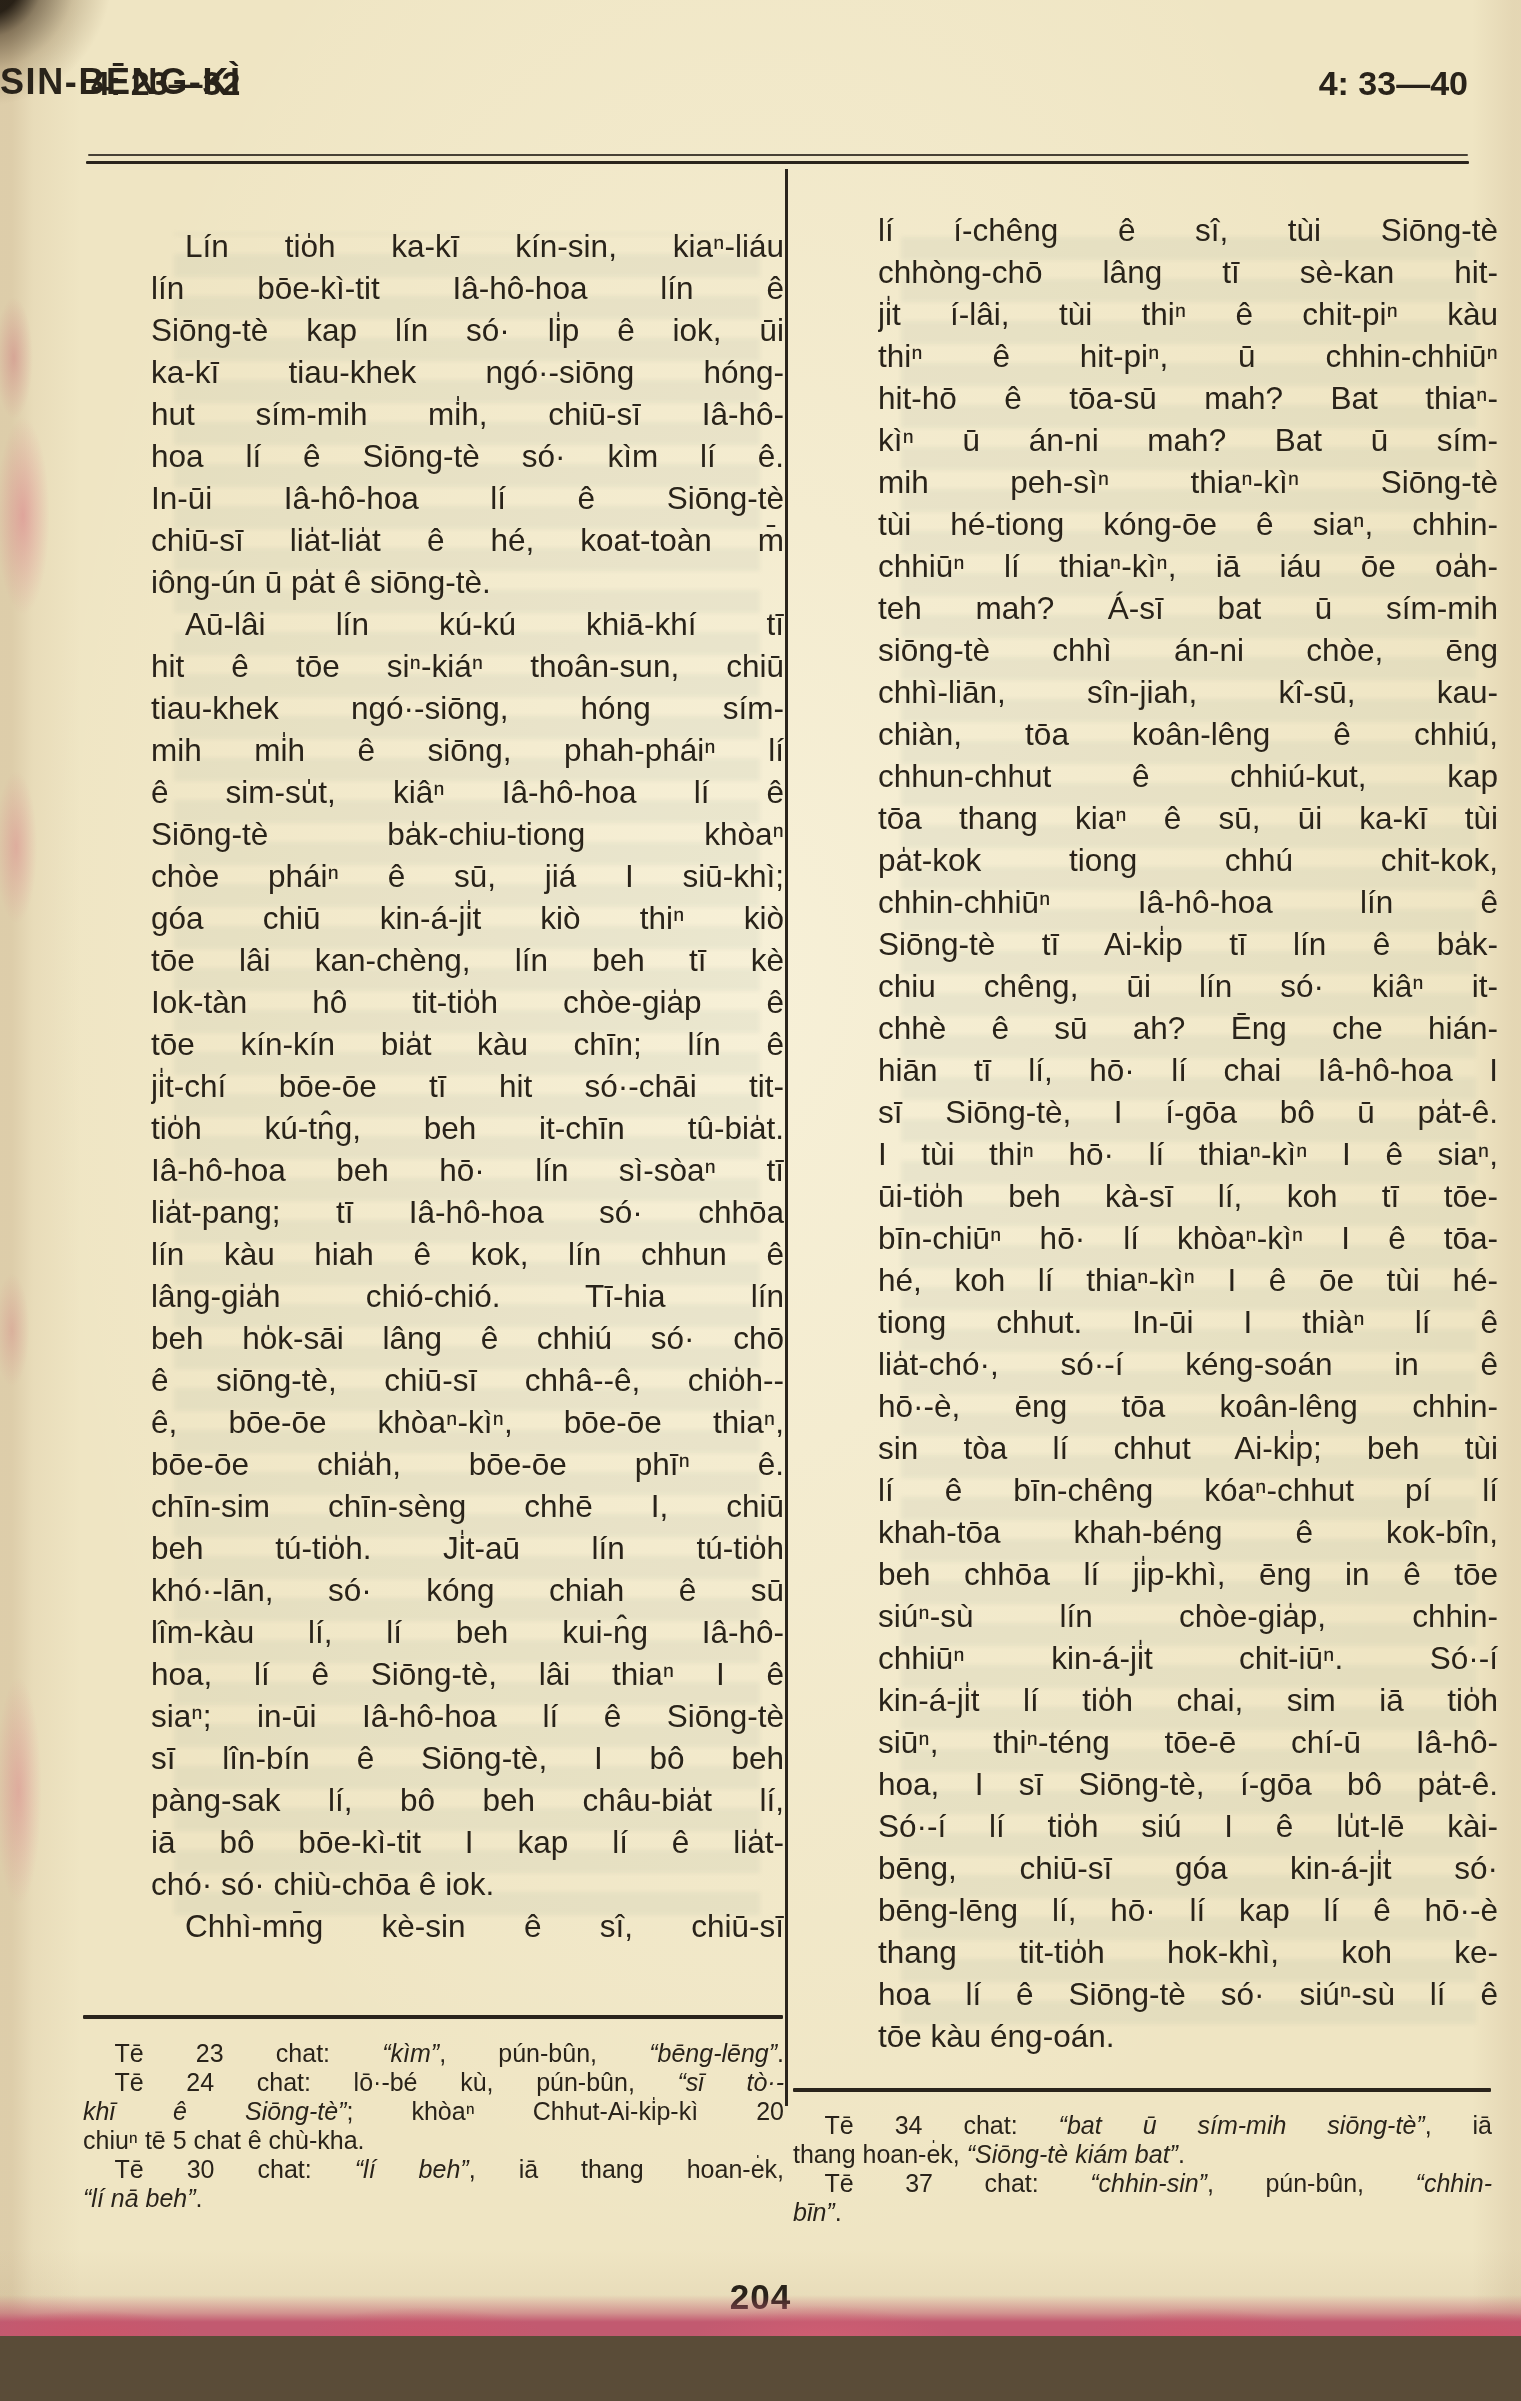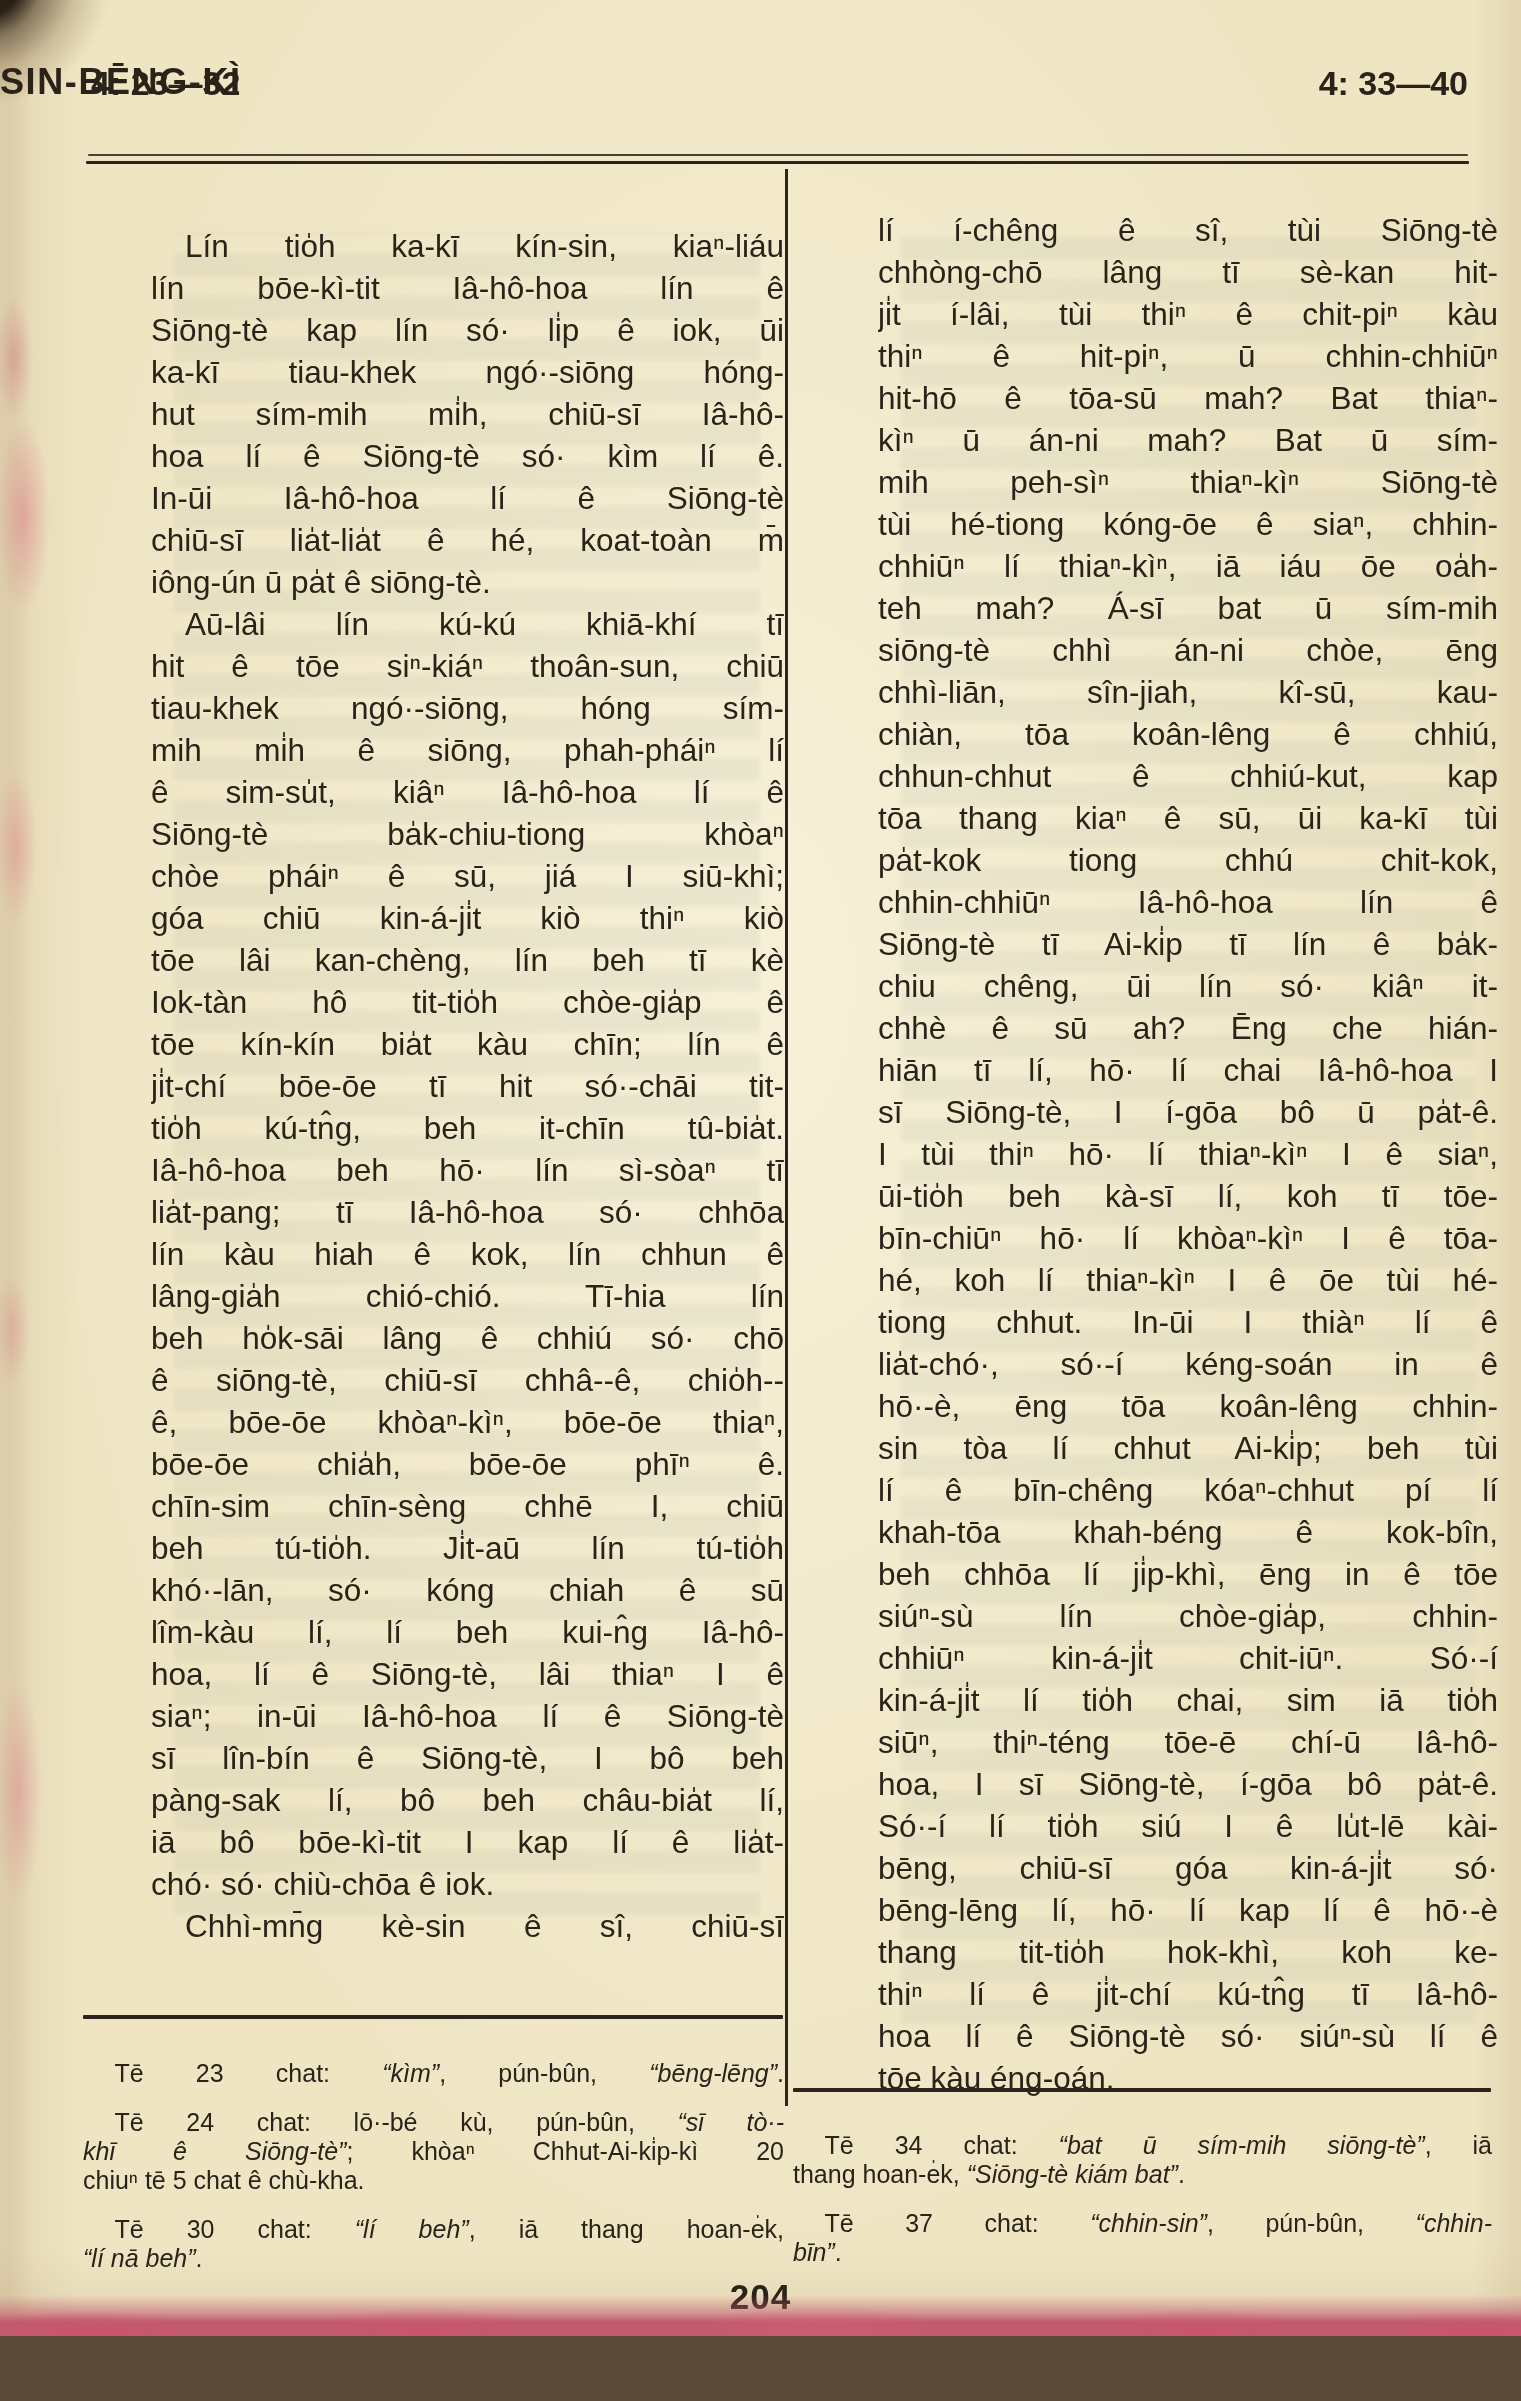--- a/index.html
+++ b/index.html
@@ -35,21 +35,21 @@
   .tline { position:relative; height:42px; line-height:42px; font-size:31.5px;
            text-align:justify; text-align-last:justify; overflow:hidden; }
   .tline.last { text-align-last:left; }
   .tline.ind  { padding-left:34px; }
   .fnotes { position:absolute; }
   #fn-left  { left:83px;  top:2039px; width:701px; }
   #fn-right { left:793px; top:2111px; width:699px; }
   .fnote-line { position:relative; height:29px; line-height:29px; font-size:25px;
                 text-align:justify; text-align-last:justify; overflow:hidden; }
   .fnote-line.last { text-align-last:left; }
-  .fnote-line.ind  { padding-left:31.5px;margin-top:20px; }
+  .fnote-line.ind  { padding-left:31.5px; }
   .fnote-line i { font-style:italic; }
   #fn-rule-left  { left:83px;  top:2015px; width:700px; height:3.8px; }
   #fn-rule-right { left:793px; top:2088px; width:698px; height:3.8px; }
   #page-number { position:absolute; top:2277px; left:0; width:1521px; text-align:center;
                  font-size:35px; font-weight:bold; letter-spacing:1.1px; }
   .red-edge { position:absolute; left:0; bottom:0; width:1521px; height:71px;
     background:
       radial-gradient(ellipse 152px 38px at 6% 102%,  rgba(205,85,105,0.85), rgba(205,85,105,0) 72%),
       radial-gradient(ellipse 174px 46px at 28% 106%, rgba(205,85,105,0.75), rgba(205,85,105,0) 72%),
       radial-gradient(ellipse 185px 52px at 54% 110%, rgba(212,95,115,0.80), rgba(212,95,115,0) 72%),
@@ -159,21 +159,20 @@
       <div class="tline">beh chhōa lí ji̍p-khì, ēng in ê tōe</div>
       <div class="tline">siúⁿ-sù lín chòe-gia̍p, chhin-</div>
       <div class="tline">chhiūⁿ kin-á-ji̍t chit-iūⁿ. Só·-í</div>
       <div class="tline">kin-á-ji̍t lí tio̍h chai, sim iā tio̍h</div>
       <div class="tline">siūⁿ, thiⁿ-téng tōe-ē chí-ū Iâ-hô-</div>
       <div class="tline">hoa, I sī Siōng-tè, í-gōa bô pa̍t-ê.</div>
       <div class="tline">Só·-í lí tio̍h siú I ê lu̍t-lē kài-</div>
       <div class="tline">bēng, chiū-sī góa kin-á-ji̍t só·</div>
       <div class="tline">bēng-lēng lí, hō· lí kap lí ê hō·-è</div>
       <div class="tline">thang tit-tio̍h hok-khì, koh ke-</div>
-      <div class="tline">thiⁿ lí ê ji̍t-chí kú-tn̂g tī Iâ-hô-</div>
       <div class="tline">hoa lí ê Siōng-tè só· siúⁿ-sù lí ê</div>
       <div class="tline last">tōe kàu éng-oán.</div>
     </div>
 
   <div class="rule" id="fn-rule-left"></div>
   <div class="rule" id="fn-rule-right"></div>
 
   <div class="fnotes" id="fn-left">
       <div class="fnote-line ind"><span>Tē 23 chat: </span><i>“kìm”</i><span>, pún-bûn, </span><i>“bēng-lēng”</i><span>.</span></div>
       <div class="fnote-line ind"><span>Tē 24 chat: lō·-bé kù, pún-bûn, </span><i>“sī tò·-</i></div>

